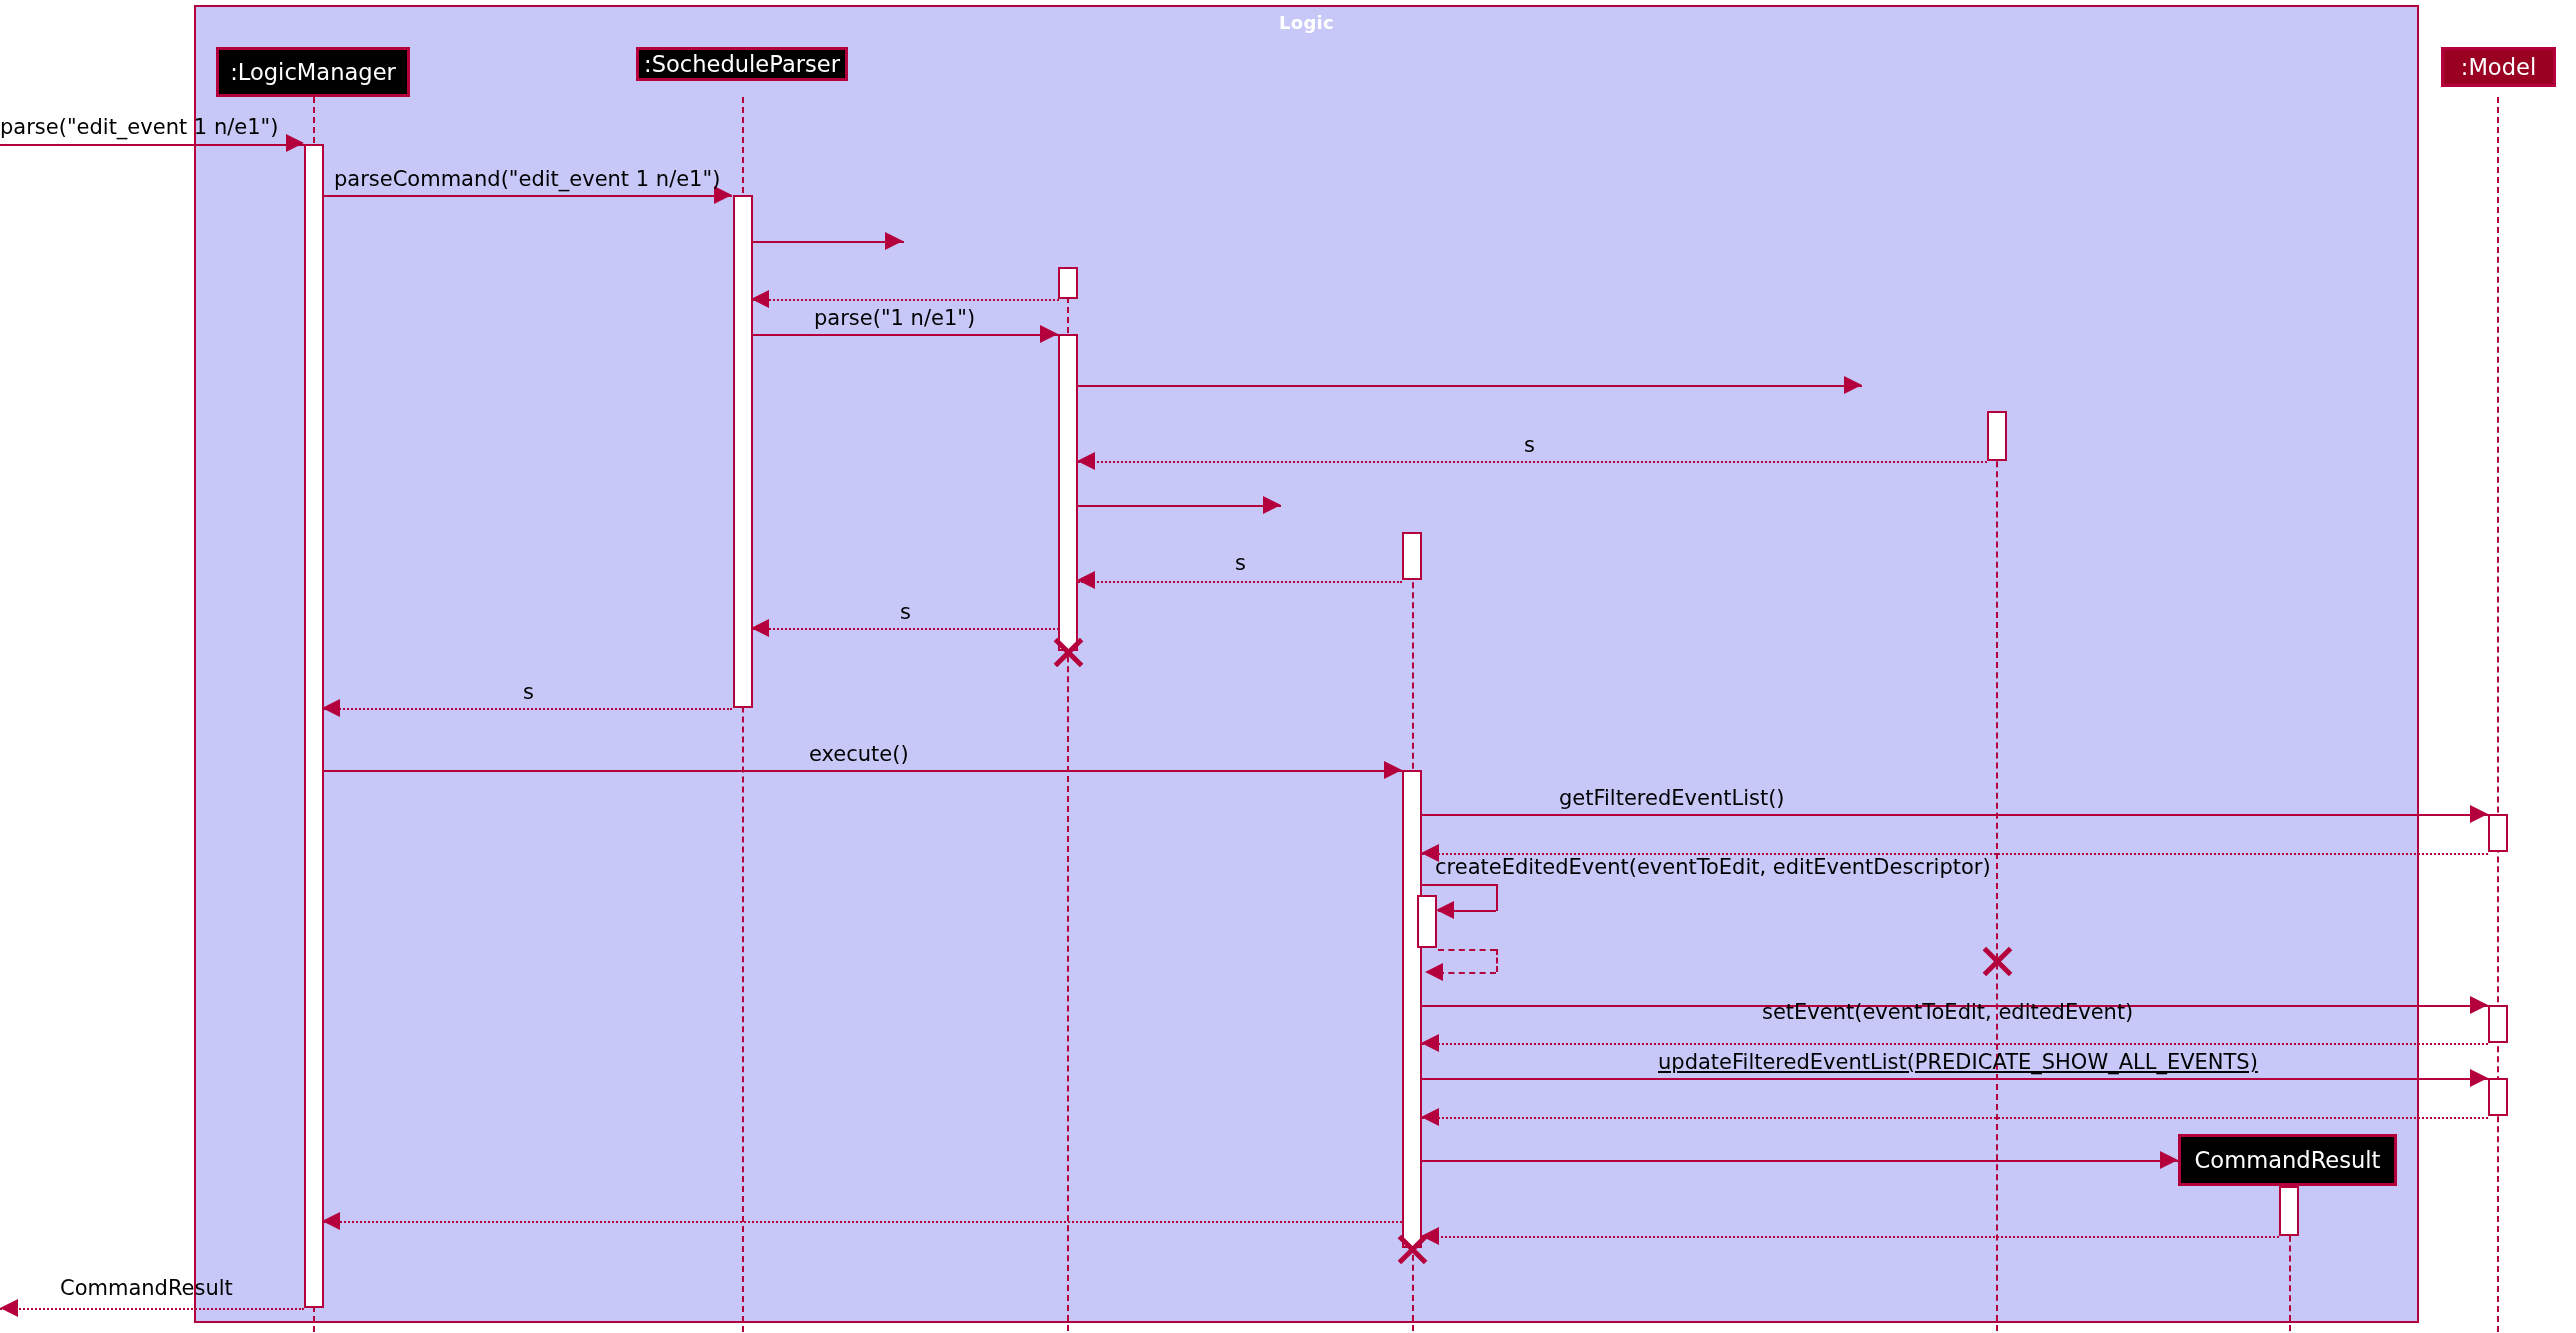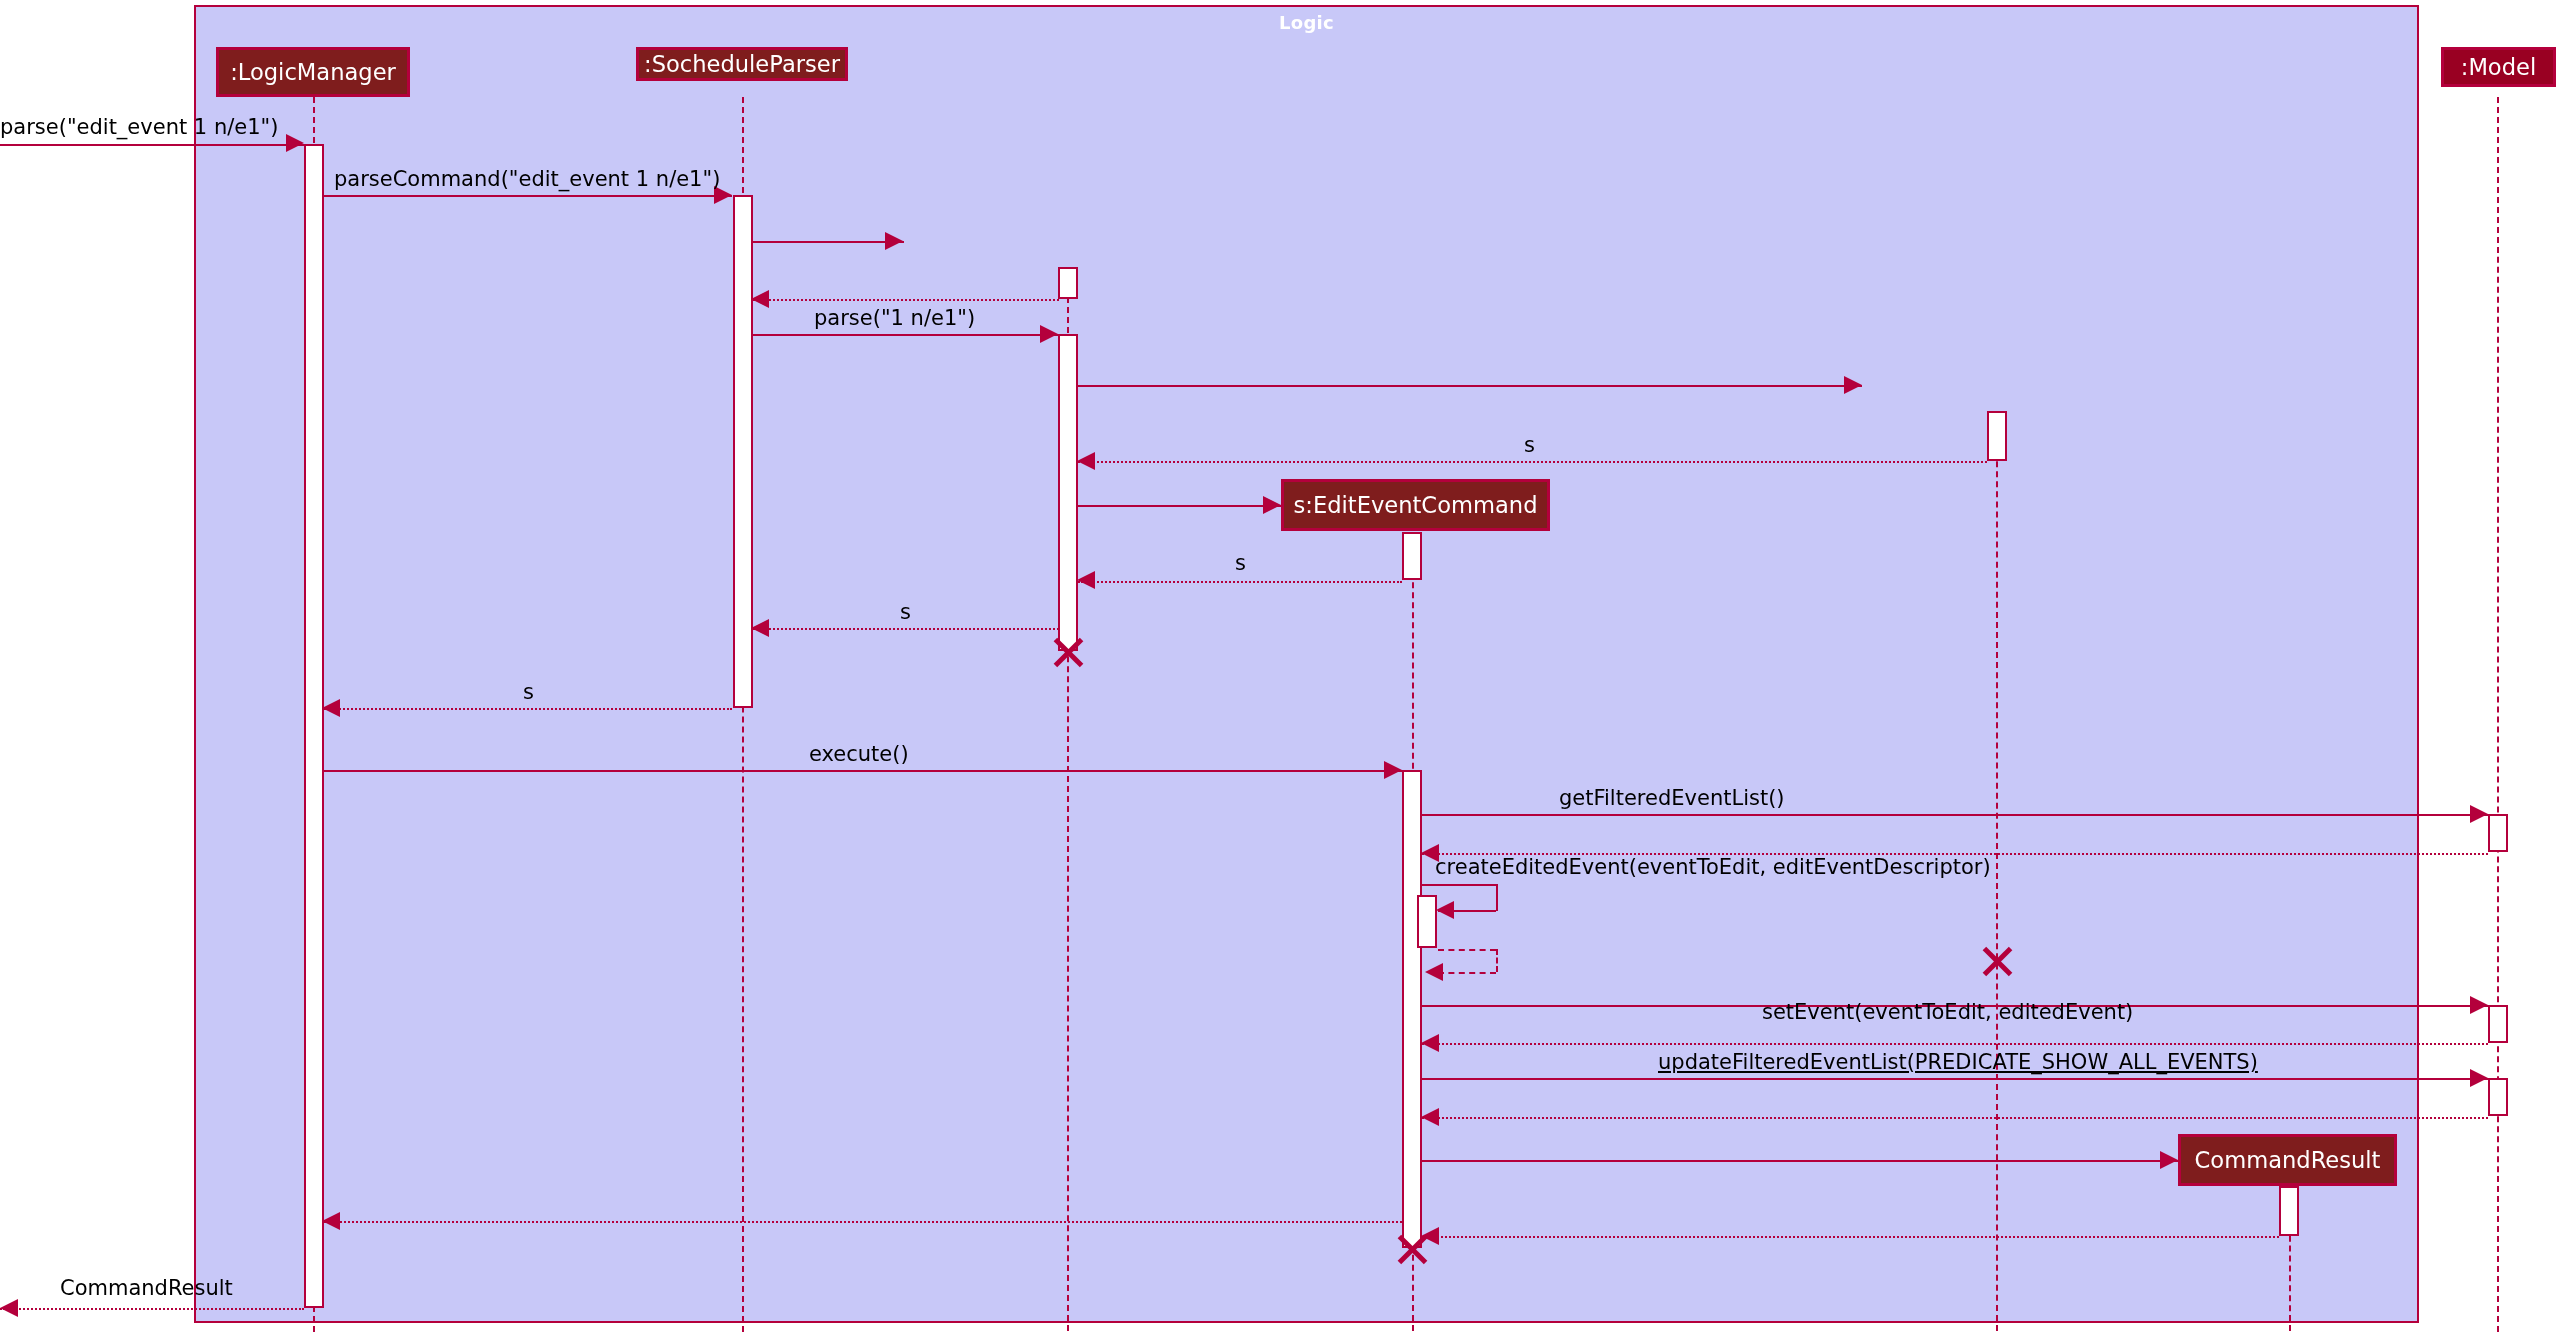--- a/index.html
+++ b/index.html
@@ -6,21 +6,21 @@
   body{font-family:"DejaVu Sans","Liberation Sans",sans-serif;}
   #stage{position:relative;width:2576px;height:1333px;background:#ffffff;overflow:hidden;}
 
   .pkg{position:absolute;box-sizing:border-box;}
   .pkg-logic{background:#c8c8f8;border:2.5px solid #b4003c;}
   .pkg-model{background:#f9747f;border:2.5px solid #b4003c;}
   .pkg-title{position:absolute;top:5px;left:0;width:100%;text-align:center;color:#ffffff;
              font-weight:bold;font-size:18px;letter-spacing:0.3px;}
 
   .lifeline{position:absolute;width:0;border-left:2.5px dashed #b4003c;}
-  .actor-box{position:absolute;box-sizing:border-box;background:#7f1d1d;border:3.3px solid #b4003c;
+  .actor-box{position:absolute;box-sizing:border-box;background:#000000;border:3.3px solid #b4003c;
              color:#ffffff;display:flex;align-items:center;justify-content:center;
              font-size:22.6px;white-space:nowrap;padding:0 10px;}
   .actor-box.model{background:#990022;}
 
   .act{position:absolute;box-sizing:border-box;background:#ffffff;border:2.5px solid #b4003c;}
 
   .msg{position:absolute;height:0;border-top:2.5px solid #b4003c;}
   .msg.dot{border-top:2.5px dotted #b4003c;}
   .msg.dash{border-top:2.5px dashed #b4003c;}
   .arrow{position:absolute;width:0;height:0;}
@@ -51,23 +51,20 @@
   <div class="lifeline" style="left:1412px;top:532px; height:799px;"></div>
   <div class="lifeline" style="left:1996px;top:411px; height:920px;"></div>
   <div class="lifeline" style="left:2289px;top:1186px;height:145px;"></div>
   <div class="lifeline" style="left:2497px;top:97px; height:1235px;"></div>
 
   <div class="actor-box" style="left:216px;top:47px;width:194px;height:50px;">
     <span>:LogicManager</span>
   </div>
   <div class="actor-box" style="left:636px;top:47px;width:212px;height:34px;">
     <span>:SocheduleParser</span>
-  </div>
-  <div class="actor-box" style="left:1281px;top:479px;width:269px;height:52px;">
-    <span>s:EditEventCommand</span>
   </div>
   <div class="actor-box" style="left:2178px;top:1134px;width:219px;height:52px;">
     <span>CommandResult</span>
   </div>
   <div class="actor-box model" style="left:2441px;top:47px;width:115px;height:40px;text-align:right;">
     <span>:Model</span>
   </div>
 
   <div class="act" style="left:304px; top:144px; width:20px; height:1164px;"></div>
   <div class="act" style="left:733px; top:195px; width:20px; height:513px;"></div>

